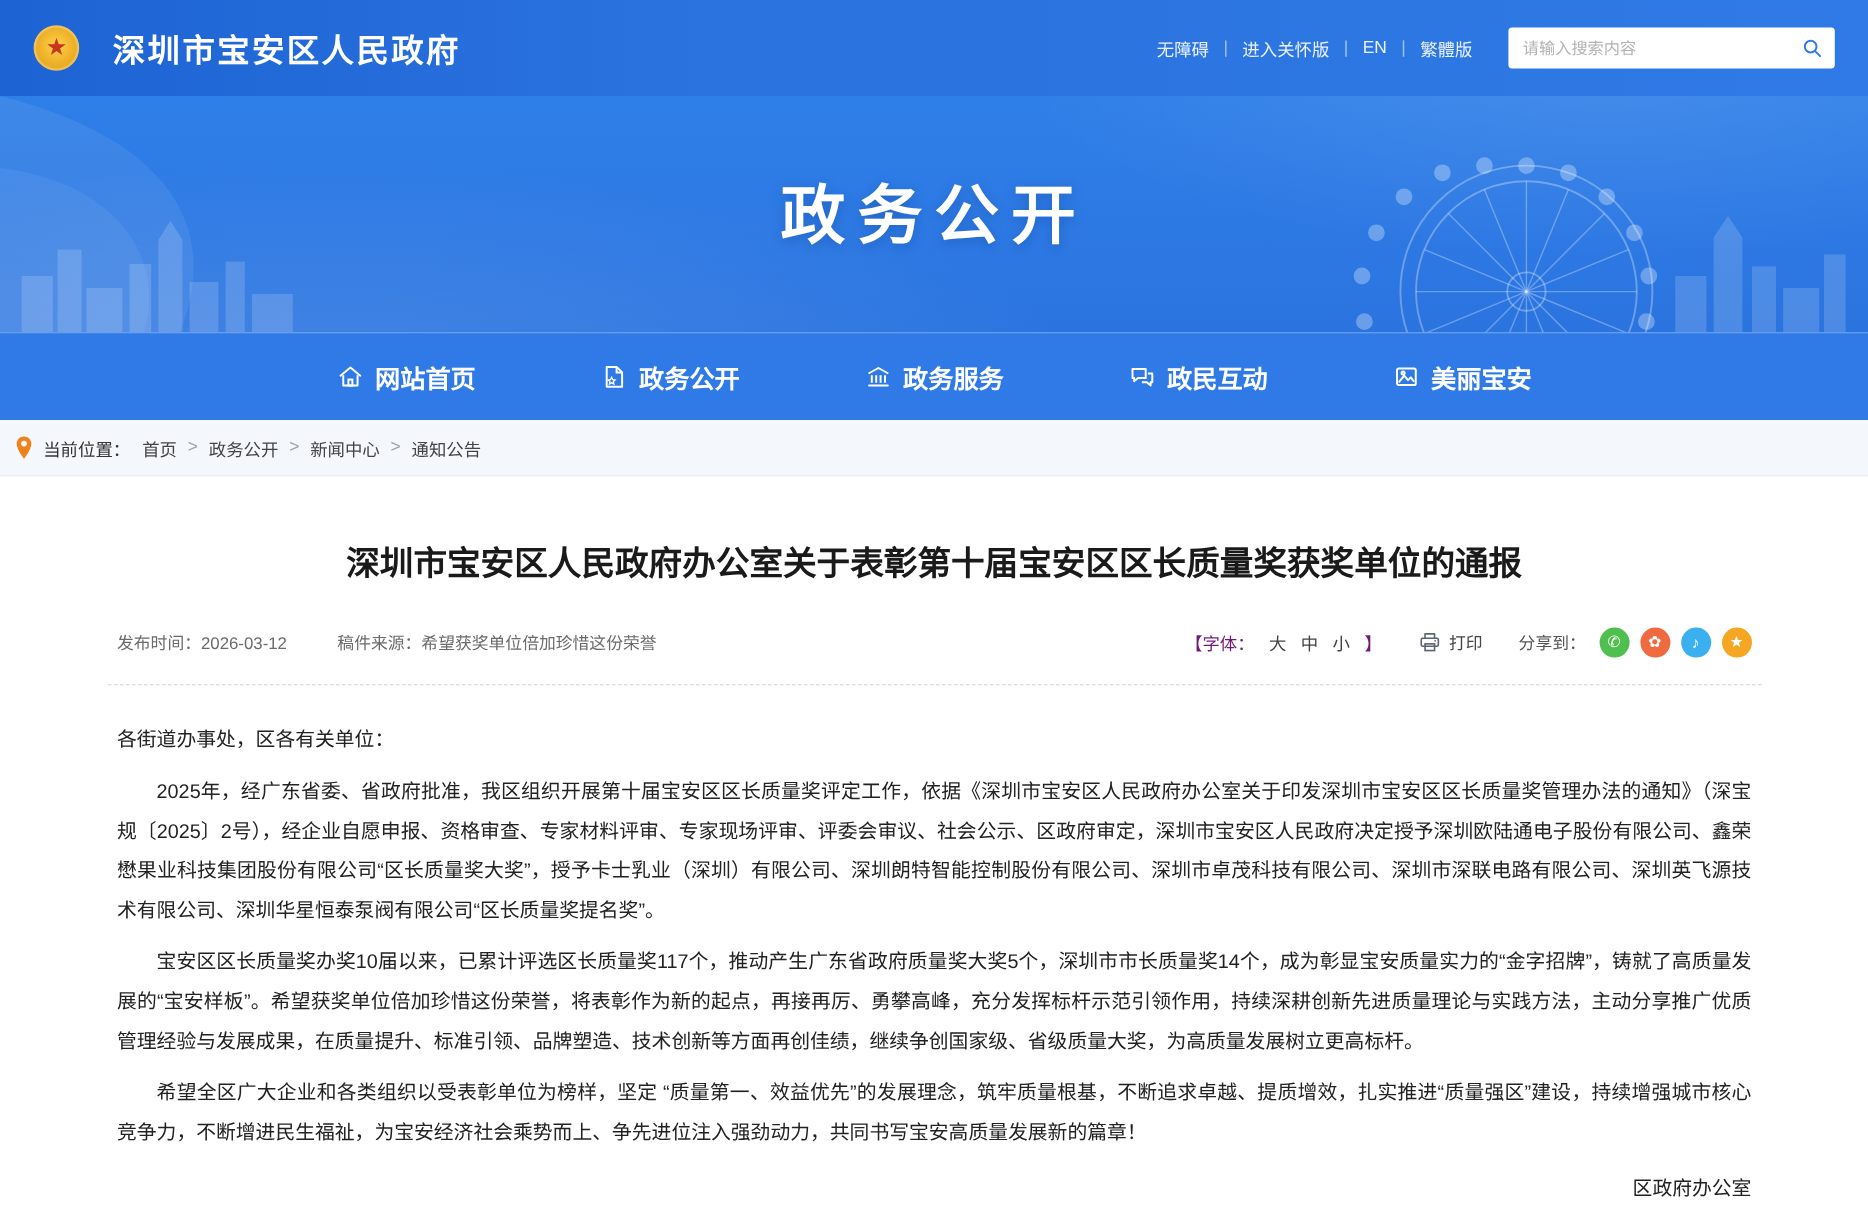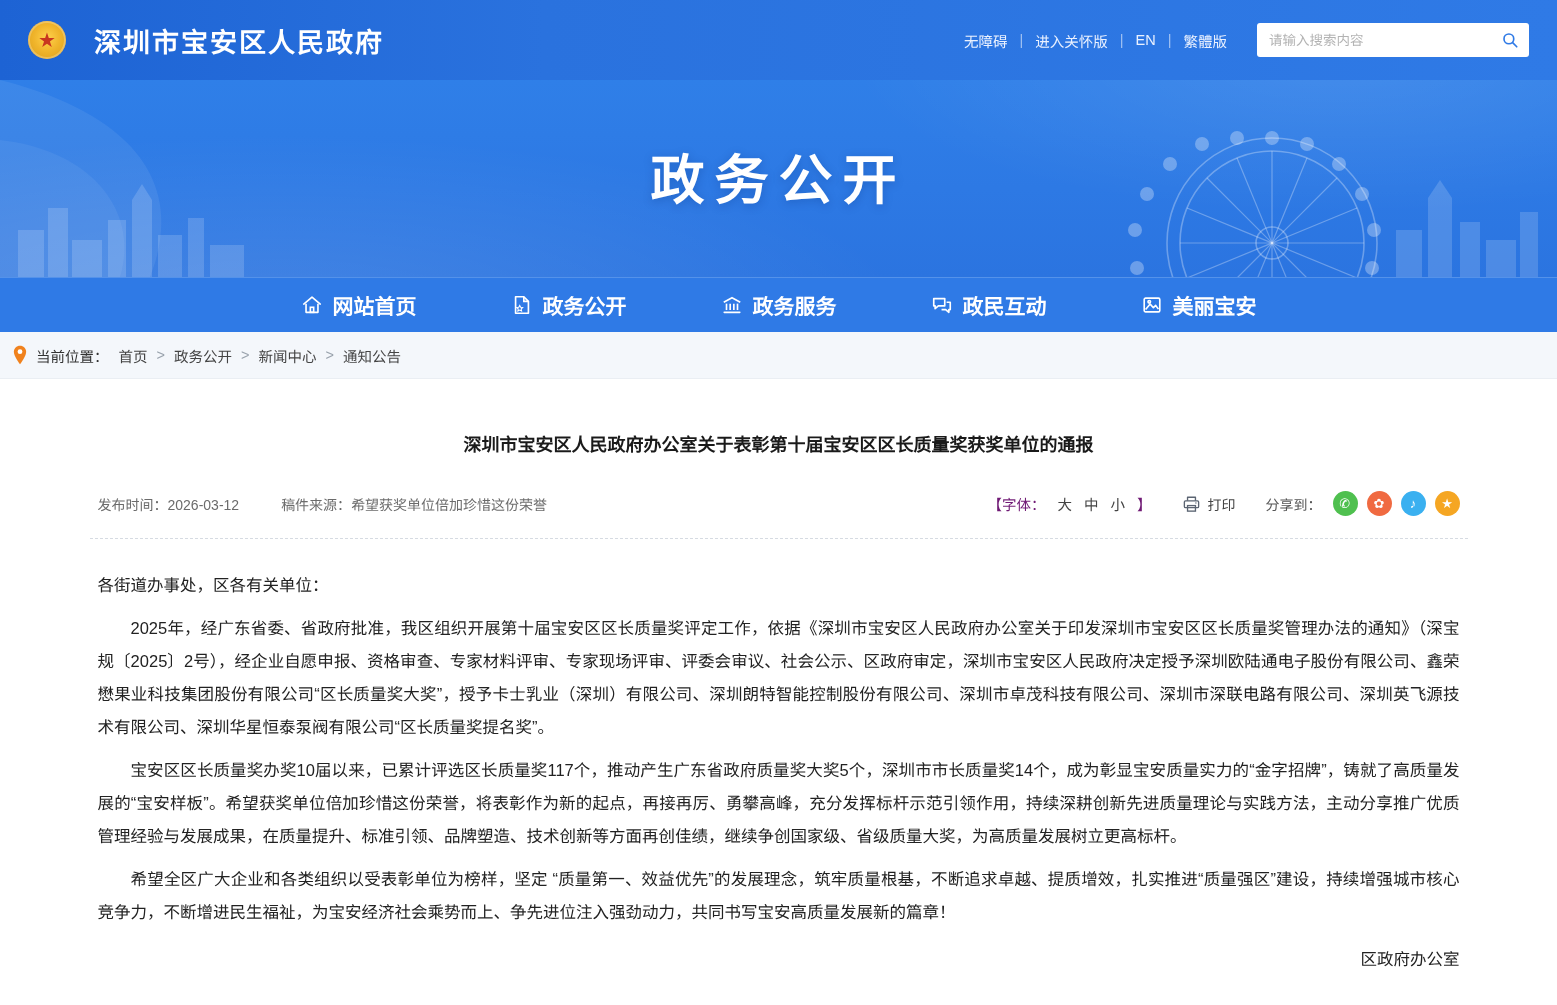--- a/index.html
+++ b/index.html
@@ -88,27 +88,27 @@
     text-align: center;
     color: #fff;
     font-size: 54px;
     font-weight: 700;
     letter-spacing: 10px;
     text-shadow: 0 2px 10px rgba(0,40,110,.25);
   }
 
   
   .nav {
-    height: 55px;
+    height: 73px;
     background: #2f7ae6;
     border-top: 1px solid rgba(255,255,255,.18);
     display: flex;
     align-items: flex-end;
     justify-content: center;
-    gap: 6px;
+    gap: 16px;
   }
   .nav-item {
     display: flex; align-items: center; gap: 10px;
     color: #ffffff;
     font-size: 21px;
     font-weight: 700;
     padding: 0 44px;
     height: 100%;
     cursor: pointer;
     white-space: nowrap;
@@ -132,21 +132,21 @@
   .crumb-sep { color: #9aa3ad; padding: 0 9px; }
 
   
   .article {
     width: 1470px;
     margin: 0 auto;
     padding: 54px 46px 0 46px;
   }
   .art-title {
     text-align: center;
-    font-size: 18px;
+    font-size: 28px;
     font-weight: 700;
     color: #1a1a1a;
     line-height: 1.35;
     padding: 0 40px;
   }
   .meta-row {
     margin-top: 34px;
     display: flex;
     align-items: center;
     font-size: 14px;

